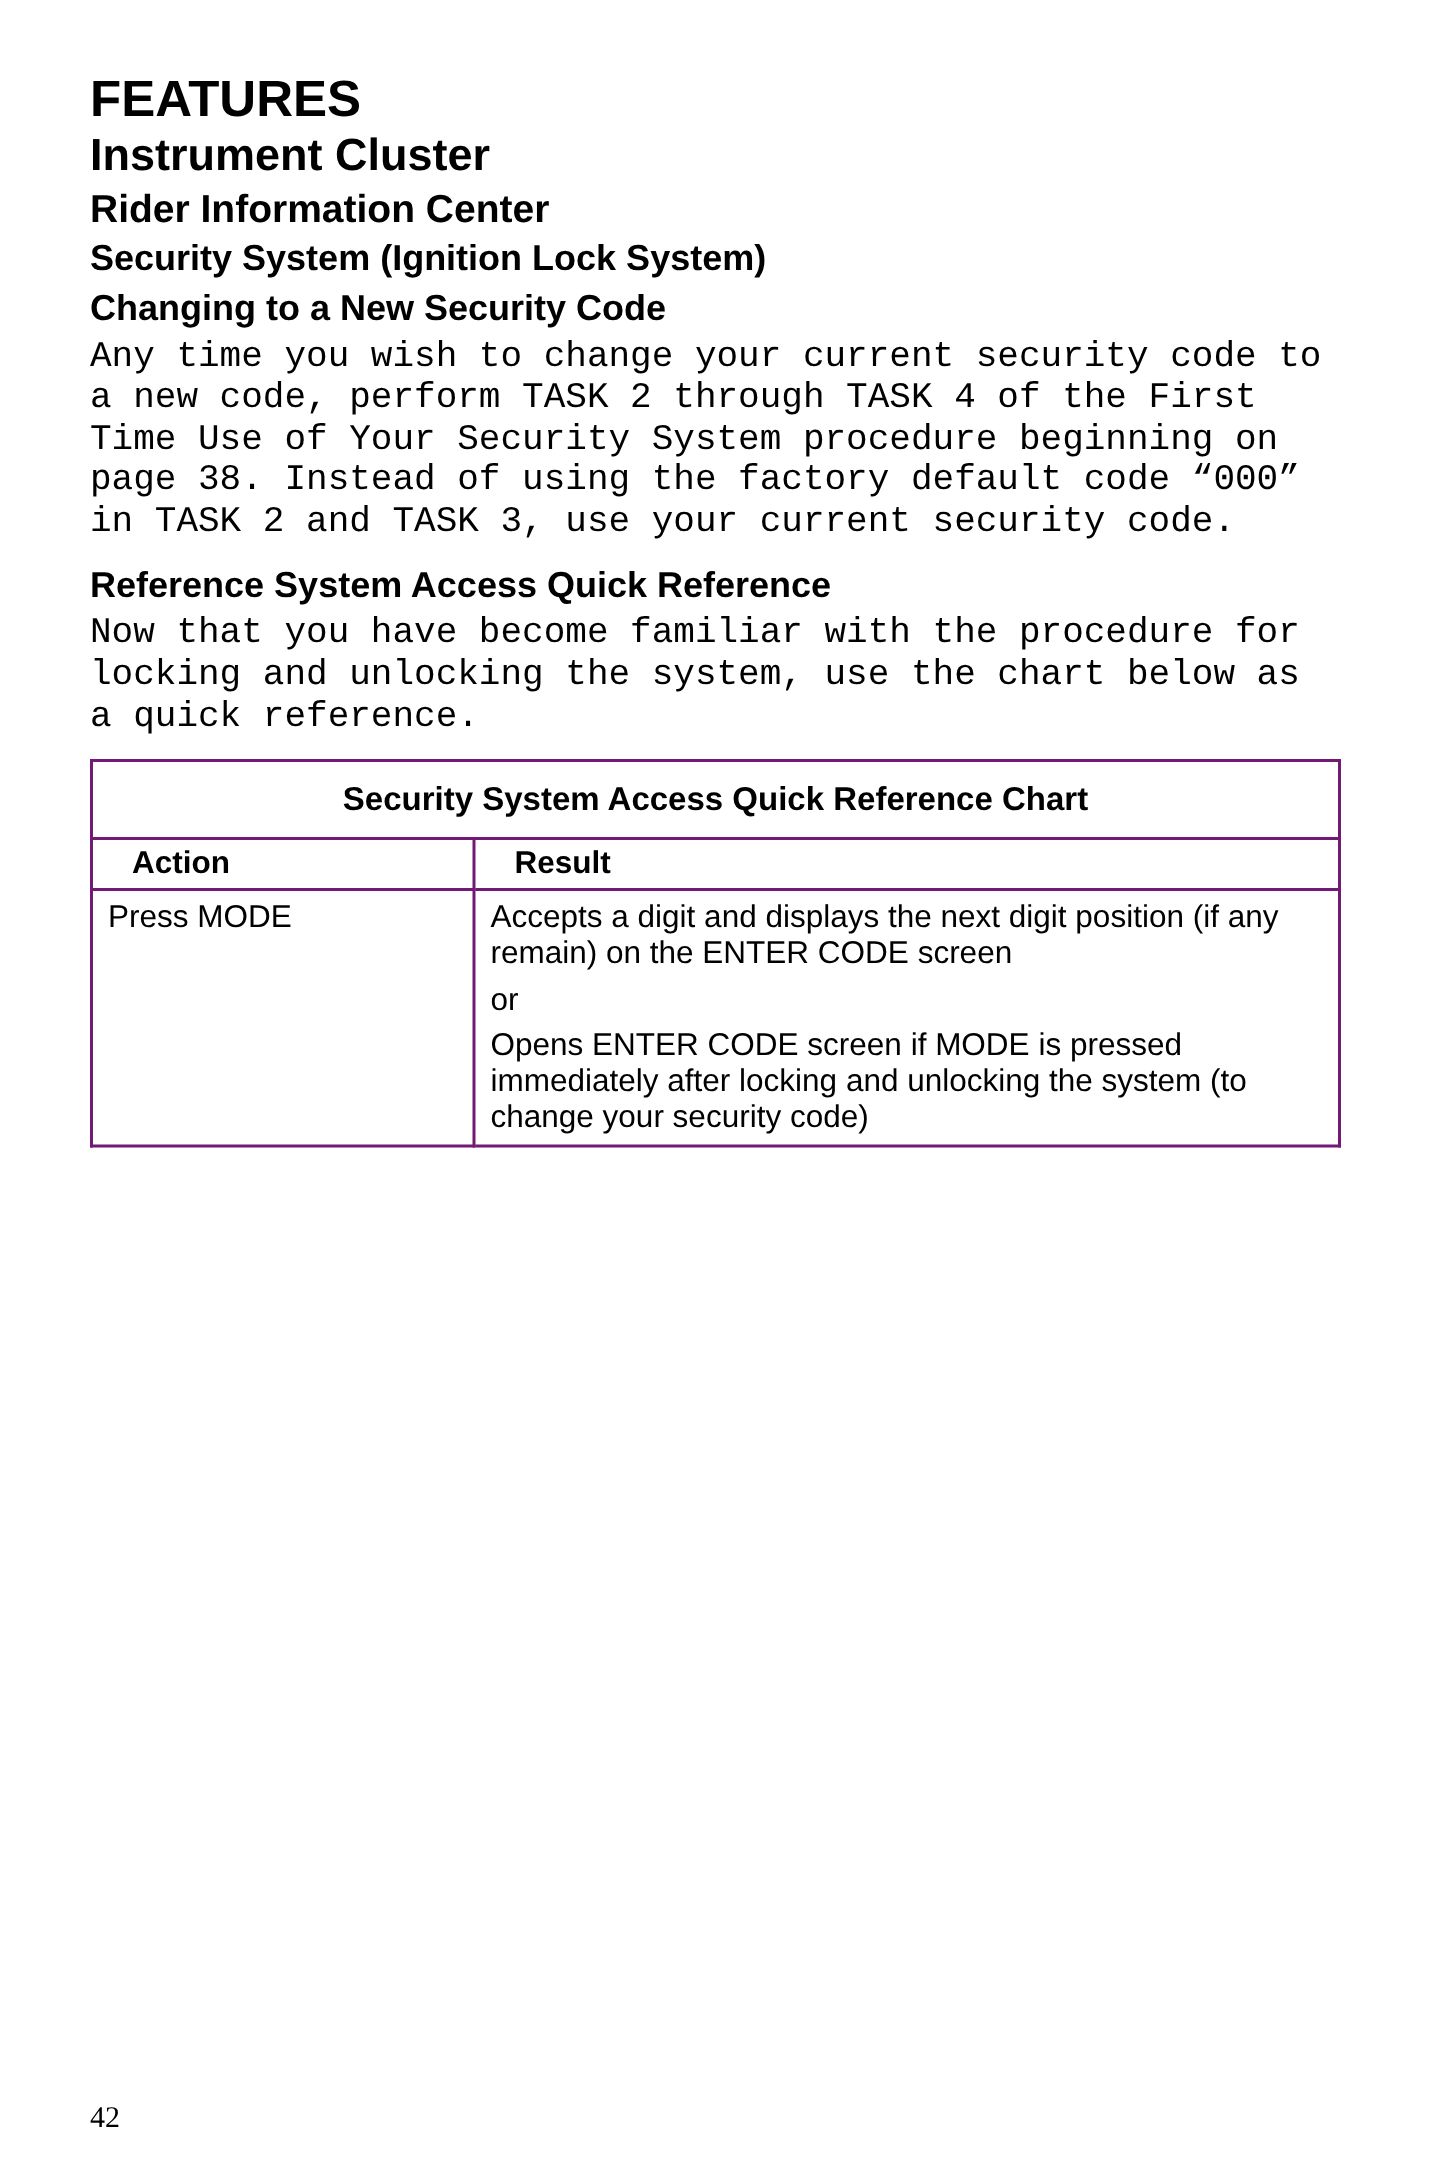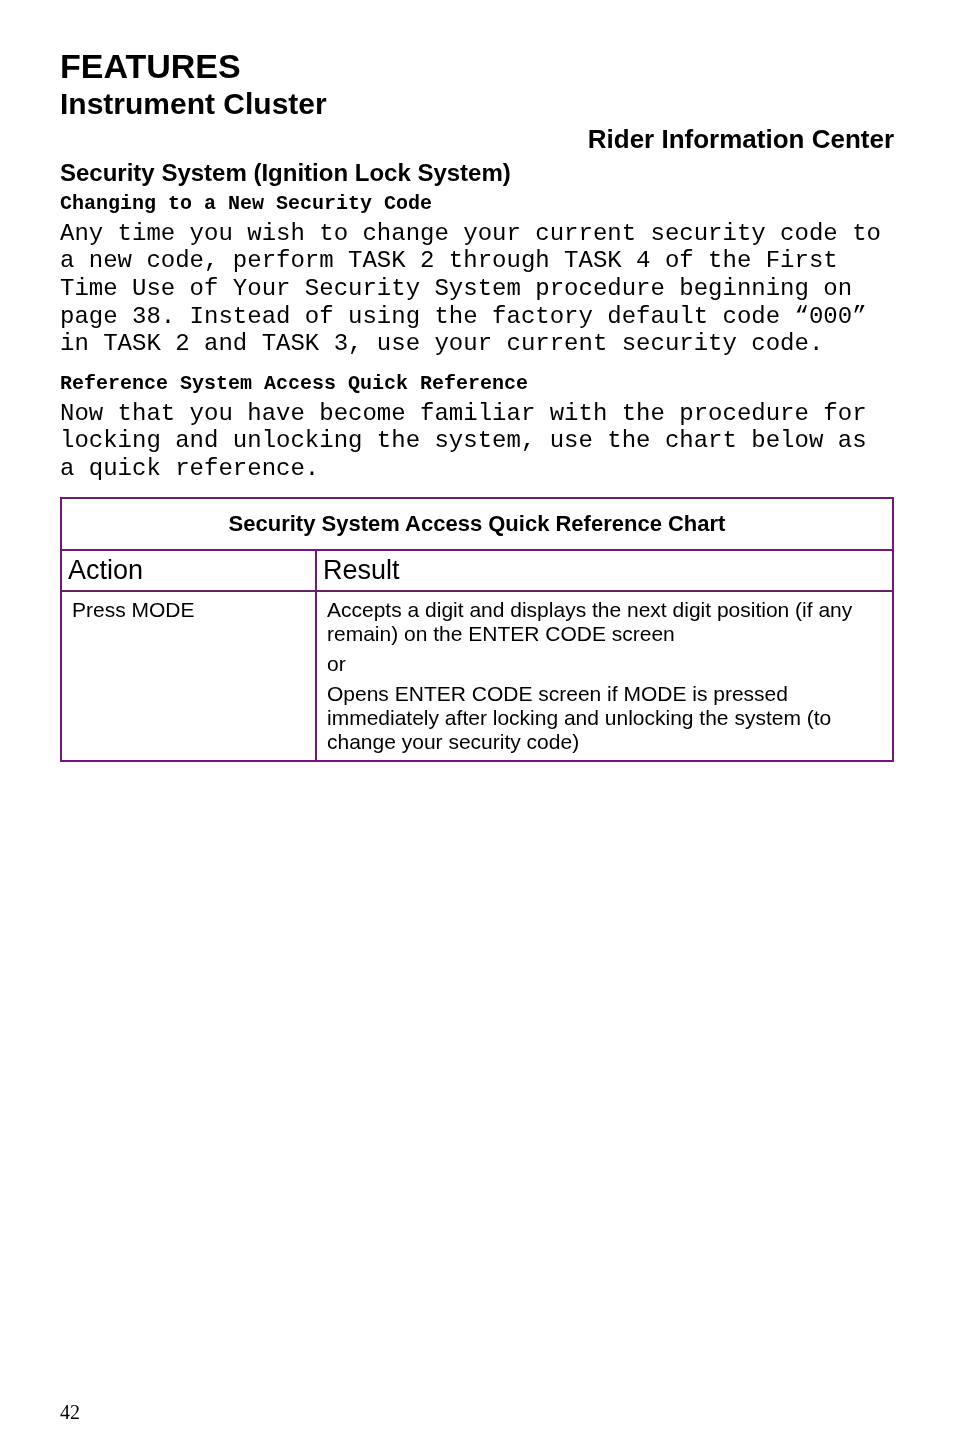--- a/index.html
+++ b/index.html
@@ -26,34 +26,32 @@
     font-size: 30px;
     font-weight: bold;
     line-height: 1.15;
     margin-bottom: 2px;
   }
   .h3 {
     font-size: 26px;
     font-weight: bold;
     line-height: 1.2;
     margin-bottom: 4px;
-    text-align: right;
   }
   .h4 {
     font-size: 24px;
     font-weight: bold;
     line-height: 1.2;
     margin-bottom: 4px;
   }
   .h5 {
-    font-size: 20px;
+    font-size: 24px;
     font-weight: bold;
     line-height: 1.2;
     margin-bottom: 4px;
-    font-family: Liberation Mono, monospace;
   }
   .body-text {
     font-family: Liberation Mono, monospace;
     font-size: 24px;
     line-height: 1.15;
     margin-bottom: 14px;
   }
   .section-gap {
     margin-top: 10px;
   }
@@ -67,23 +65,23 @@
     text-align: left;
     vertical-align: top;
   }
   .table-title-cell {
     text-align: center;
     font-weight: bold;
     font-size: 22px;
     padding: 12px 8px;
   }
   .header-cell {
-    font-weight: normal;
-    font-size: 27px;
-    padding: 4px 6px;
+    font-weight: bold;
+    font-size: 21px;
+    padding: 4px 26px;
   }
   .data-cell {
     font-size: 21px;
     padding: 6px 10px;
     line-height: 1.15;
   }
   .action-col {
     width: 255px;
   }
   .multi-para p {

